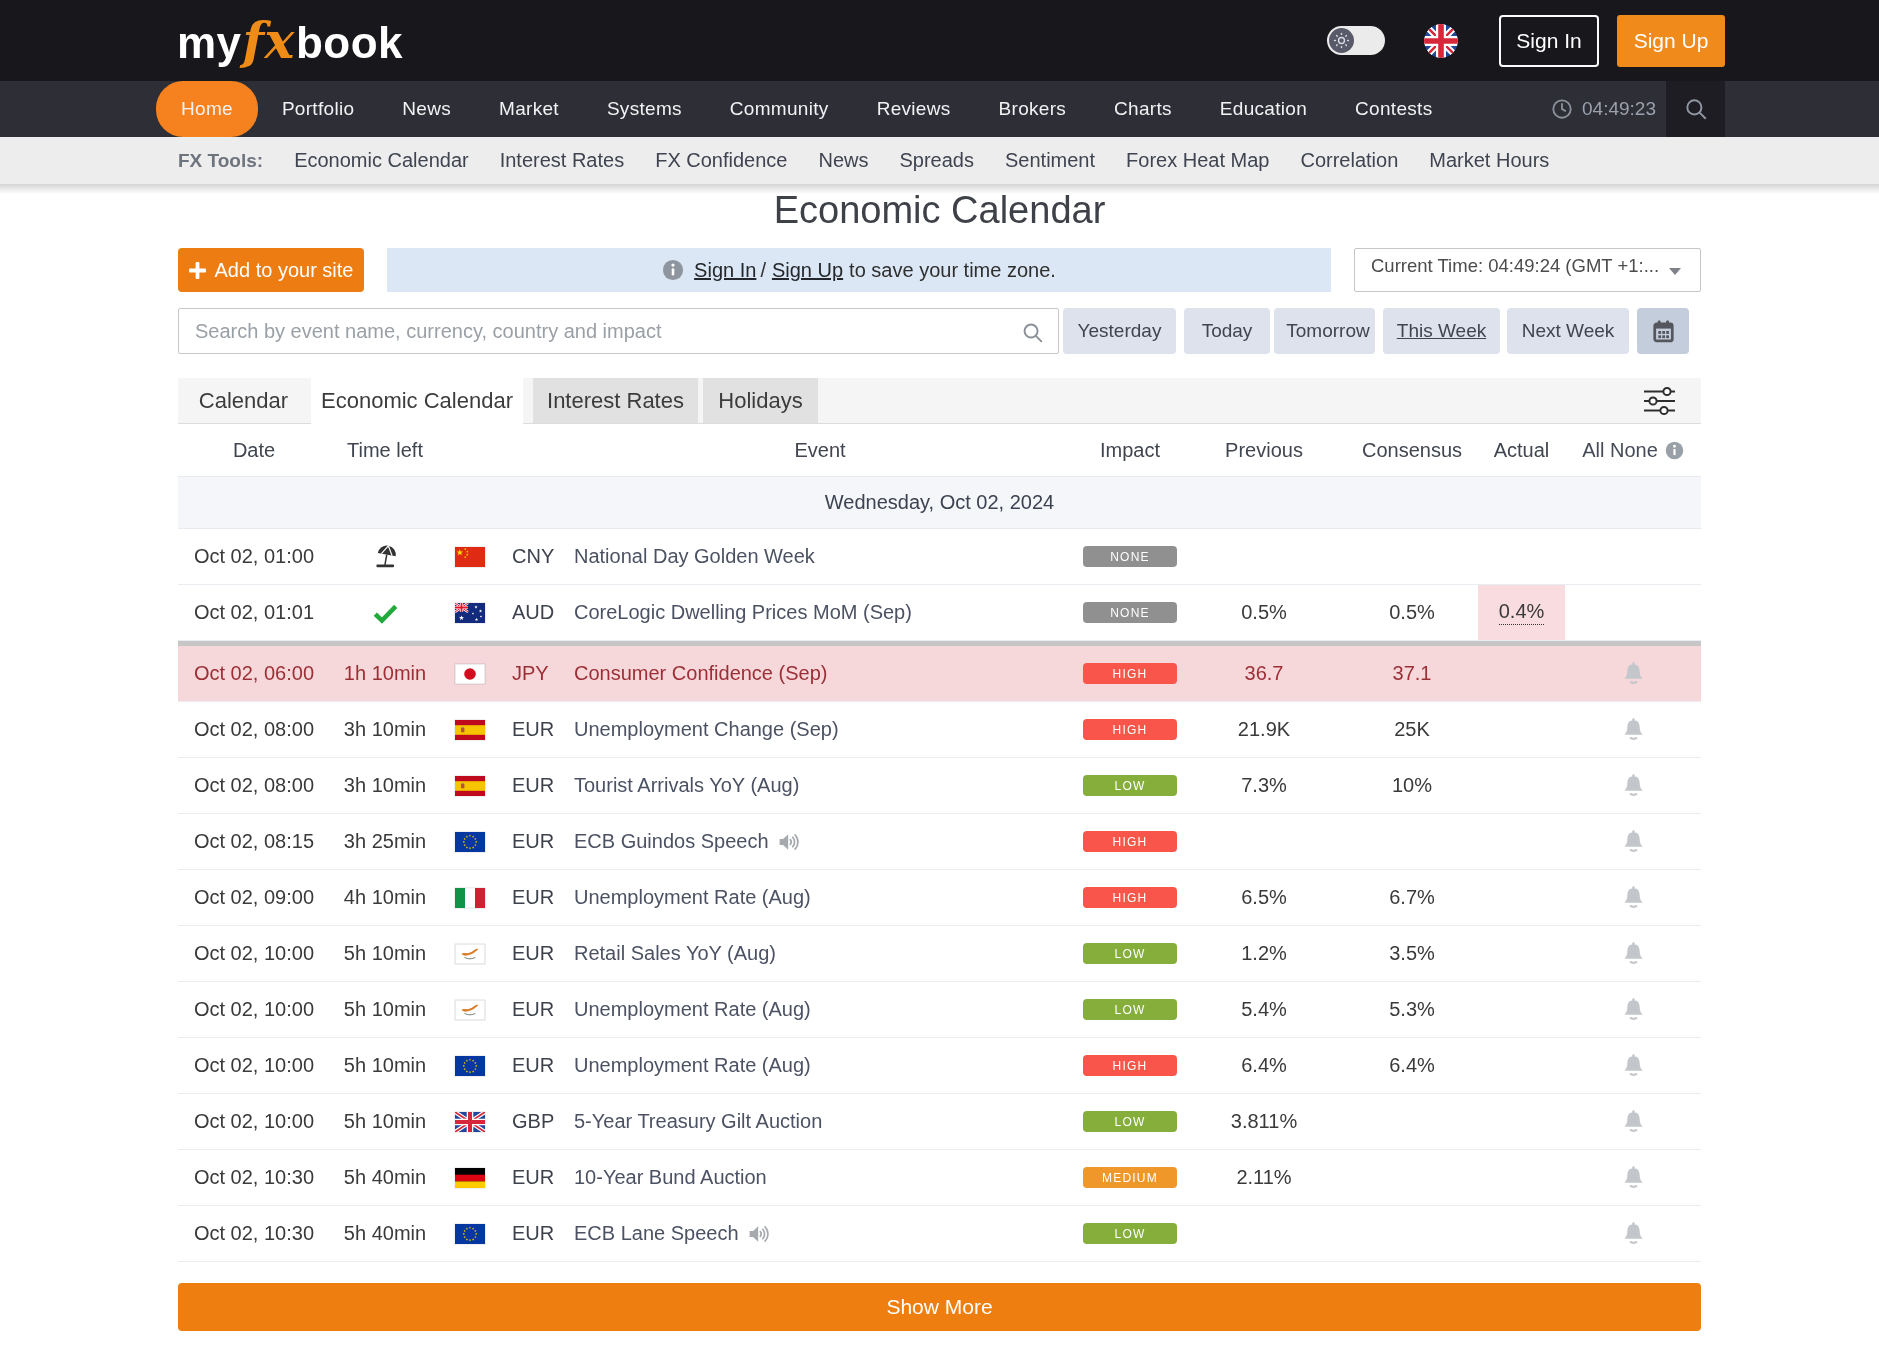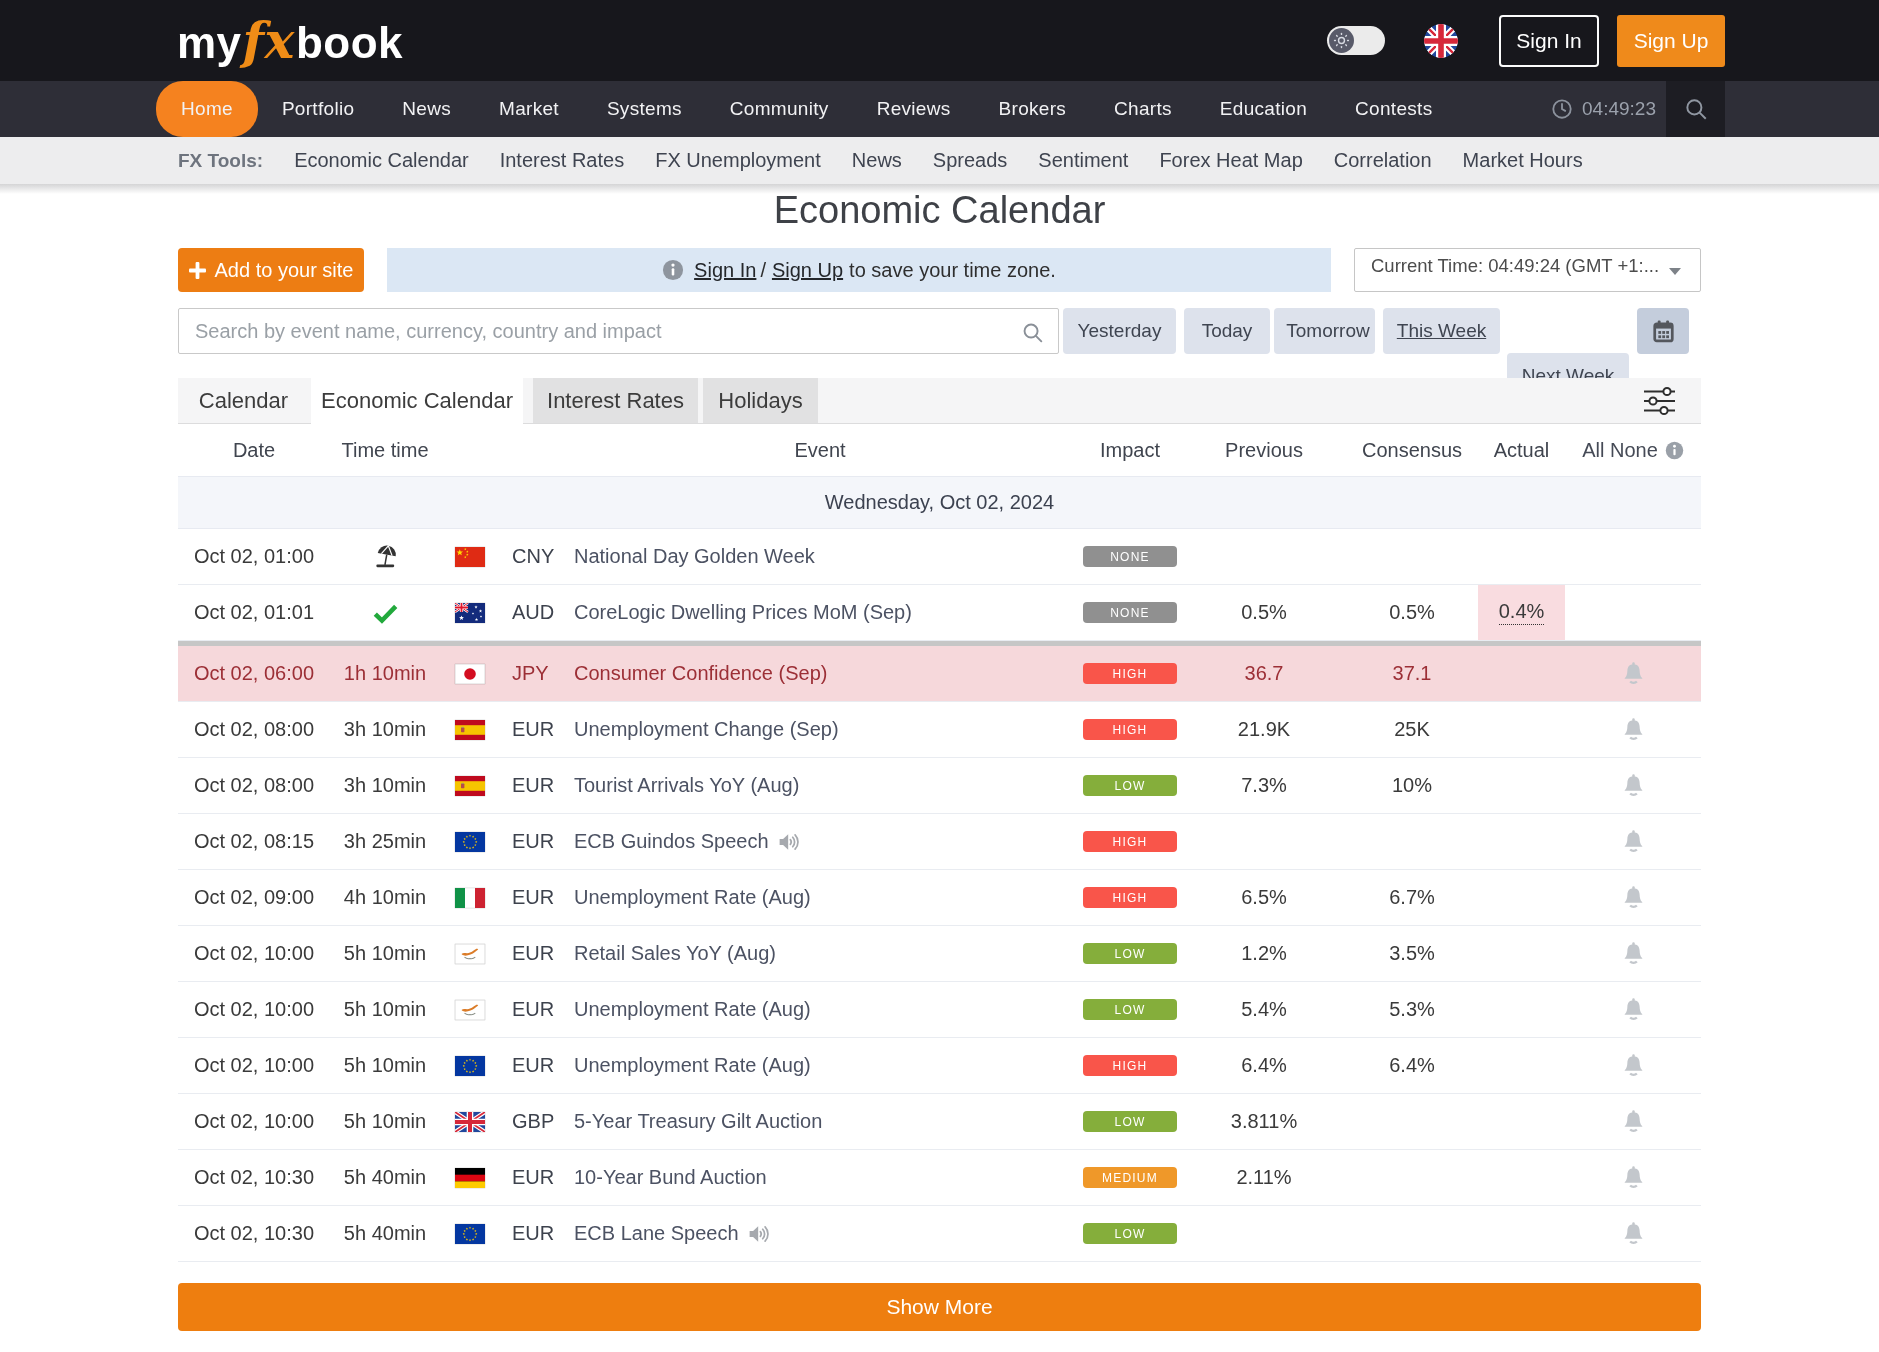--- a/index.html
+++ b/index.html
@@ -51,21 +51,21 @@
 .search-row { display:flex; margin-top:16px; height:46px; }
 .search-box { flex:0 0 881px; border:1px solid #c9c9c9; border-radius:2px; background:#fff; display:flex; align-items:center; position:relative; }
 .search-box input { border:none; outline:none; width:100%; height:100%; font-size:20px; font-family:inherit; color:#333; padding:0 46px 0 16px; background:transparent; }
 .search-box input::placeholder { color:#9aa0a6; }
 .search-ico { position:absolute; right:14px; top:12px; }
 .range-btn { height:46px; background:#dde2ec; border:none; border-radius:4px; color:#3f4551; font-size:19px; font-family:inherit; padding:0; white-space:nowrap; cursor:pointer; }
 .range-btn:nth-child(1) { margin-left:4px; width:113px; }
 .range-btn:nth-child(2) { margin-left:8px; width:86px; }
 .range-btn:nth-child(3) { margin-left:4px; width:101px;padding-left:7px; }
 .range-btn:nth-child(4) { margin-left:8px; width:117px;text-decoration:underline; }
-.range-btn:nth-child(5) { margin-left:7px; width:122px;margin-top:45px; }
+.range-btn:nth-child(5) { margin-left:7px; width:122px; }
 .btn-calendar { margin-left:8px; width:52px; height:46px; background:#c4cddc; border:none; border-radius:4px; cursor:pointer; display:flex; align-items:center; justify-content:center; }
 
 
 .tabs-row { margin-top:24px; height:46px; background:#f5f5f6; border-bottom:1px solid #dcdcdd; display:flex; position:relative; }
 .tab { display:flex; align-items:center; justify-content:center; font-size:22px; color:#3c3c3c; cursor:pointer; background:#f5f5f6; white-space:nowrap; }
 .tab:nth-child(1) { margin-left:8px; width:115px; }
 .tab:nth-child(2) { margin-left:10px; width:212px; }
 .tab:nth-child(3) { margin-left:10px; width:165px; }
 .tab:nth-child(4) { margin-left:5px; width:115px; }
 .tab.gray { background:#e1e1e2; }
@@ -183,21 +183,21 @@
     </div>
     <div class="nav-right-pad"></div>
   </div>
 </div>
 
 <div class="fxbar">
   <span class="fxbar-label">FX Tools:</span>
   <span id="fx-items" style="display:flex;">
       <span class="fxbar-item">Economic Calendar</span>
       <span class="fxbar-item">Interest Rates</span>
-      <span class="fxbar-item">FX Unemployment</span>
+      <span class="fxbar-item">FX Confidence</span>
       <span class="fxbar-item">News</span>
       <span class="fxbar-item">Spreads</span>
       <span class="fxbar-item">Sentiment</span>
       <span class="fxbar-item">Forex Heat Map</span>
       <span class="fxbar-item">Correlation</span>
       <span class="fxbar-item">Market Hours</span>
     </span>
 </div>
 <div class="fx-shadow"></div>
 
@@ -281,21 +281,21 @@
           <line x1="1" y1="24.5" x2="32" y2="24.5"></line>
             <circle cx="21" cy="24.5" r="3.6"></circle>
         </g>
       </svg>
     </div>
   </div>
 
   <div class="cal-table">
     <div class="t-head">
       <div class="c c-date">Date</div>
-      <div class="c c-time">Time time</div>
+      <div class="c c-time">Time left</div>
       <div class="c c-cur"></div>
       <div class="c c-event" style="justify-content:center;">
           <span>Event</span>
         </div>
       <div class="c c-impact">Impact</div>
       <div class="c c-prev">Previous</div>
       <div class="c c-cons">Consensus</div>
       <div class="c c-act">Actual</div>
       <div class="c c-bell">
         <div class="allnone">

